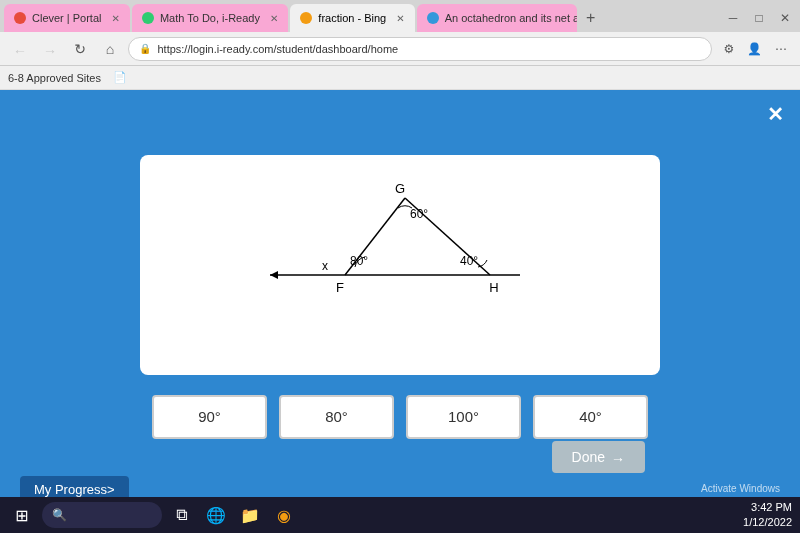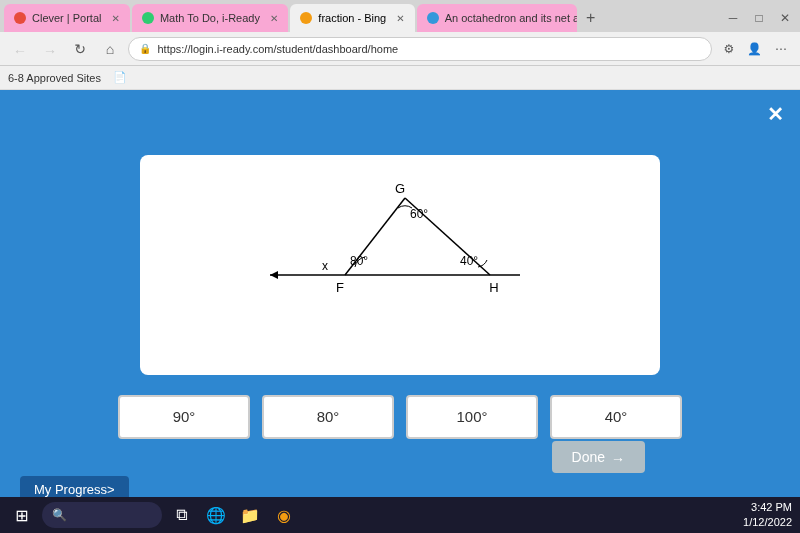--- a/index.html
+++ b/index.html
@@ -168,21 +168,21 @@
       justify-content: center;
       align-items: center;
       margin-bottom: 10px;
     }
 
     
     .answer-choices {
       display: flex;
       gap: 12px;
       margin-top: 20px;
-      width: 564px;
+      width: 496px;
     }
 
     .answer-btn {
       flex: 1;
       height: 44px;
       background: white;
       border: 2px solid #ccc;
       border-radius: 4px;
       font-size: 15px;
       color: #333;
@@ -406,20 +406,21 @@
     <span>Done</span>
     <span>→</span>
   </button>
 
   <div class="my-progress">
     <span>My Progress</span>
     <span>&gt;</span>
   </div>
 
   <div class="activate-windows">
+    <div>Activate Windows</div>
     <div>Go to Settings to activate Windows.</div>
   </div>
 
   <div class="copyright">Copyright © 2021 by Curriculum Associates. All rights reserved. These materials, or any portion thereof, may not be reproduced or shared in any manner without express written consent of Curriculum Associates.</div>
 </div>
 
 <div class="taskbar">
   <div class="taskbar-icon">⊞</div>
   <div class="taskbar-search">
     <span style="color:#aaa;font-size:12px;">🔍</span>

